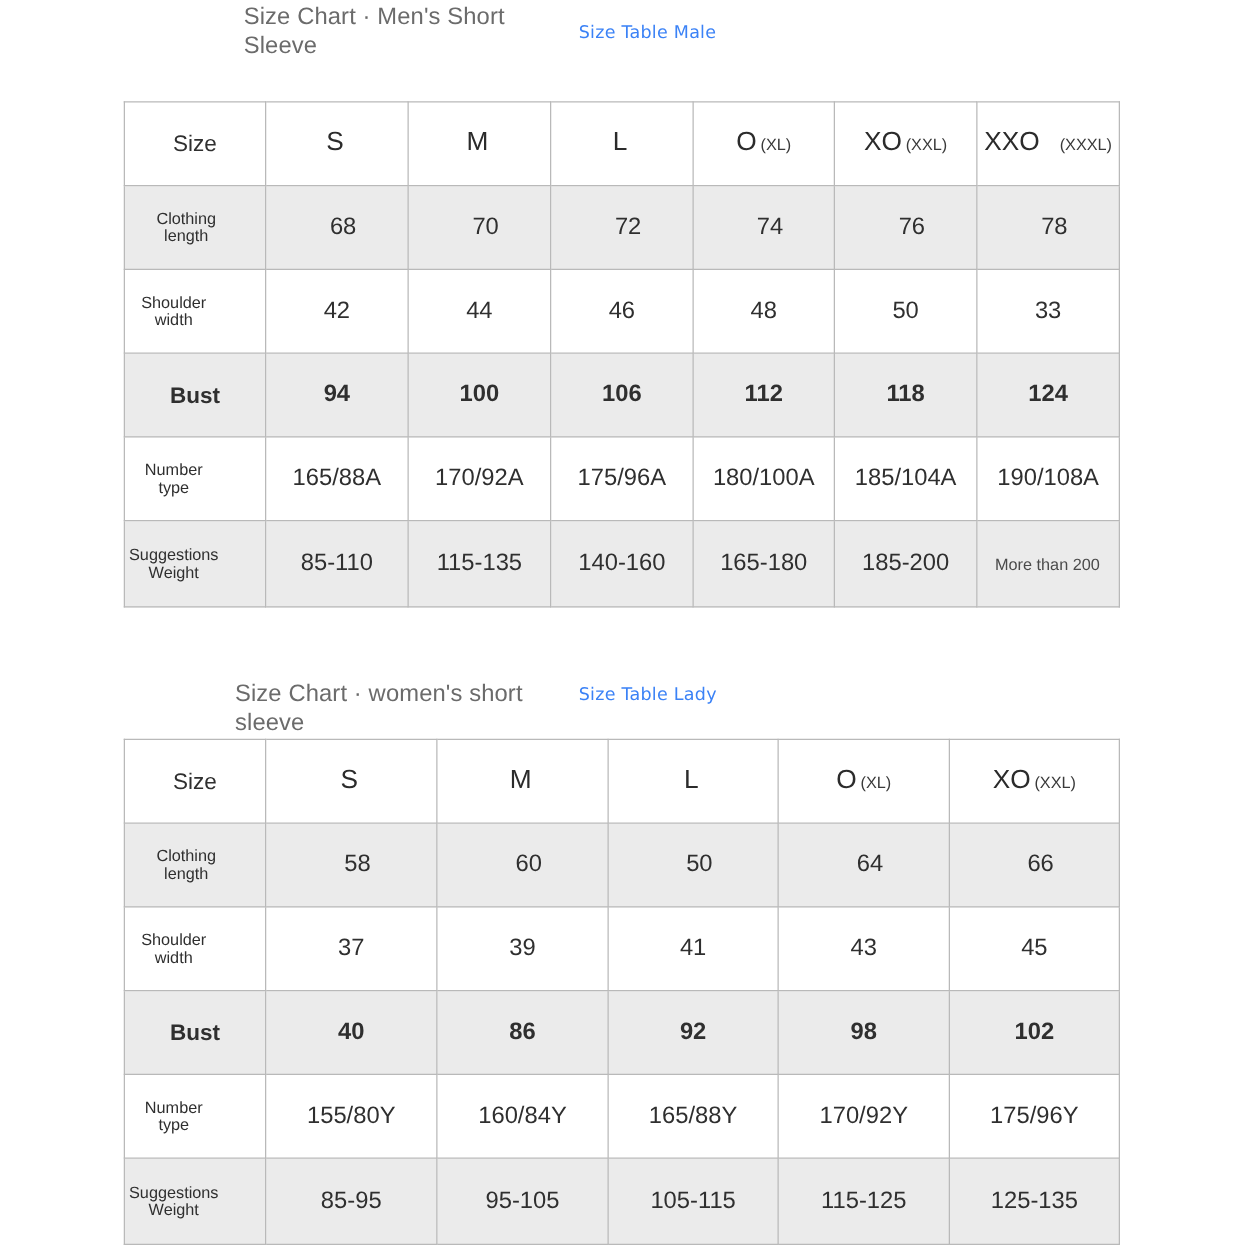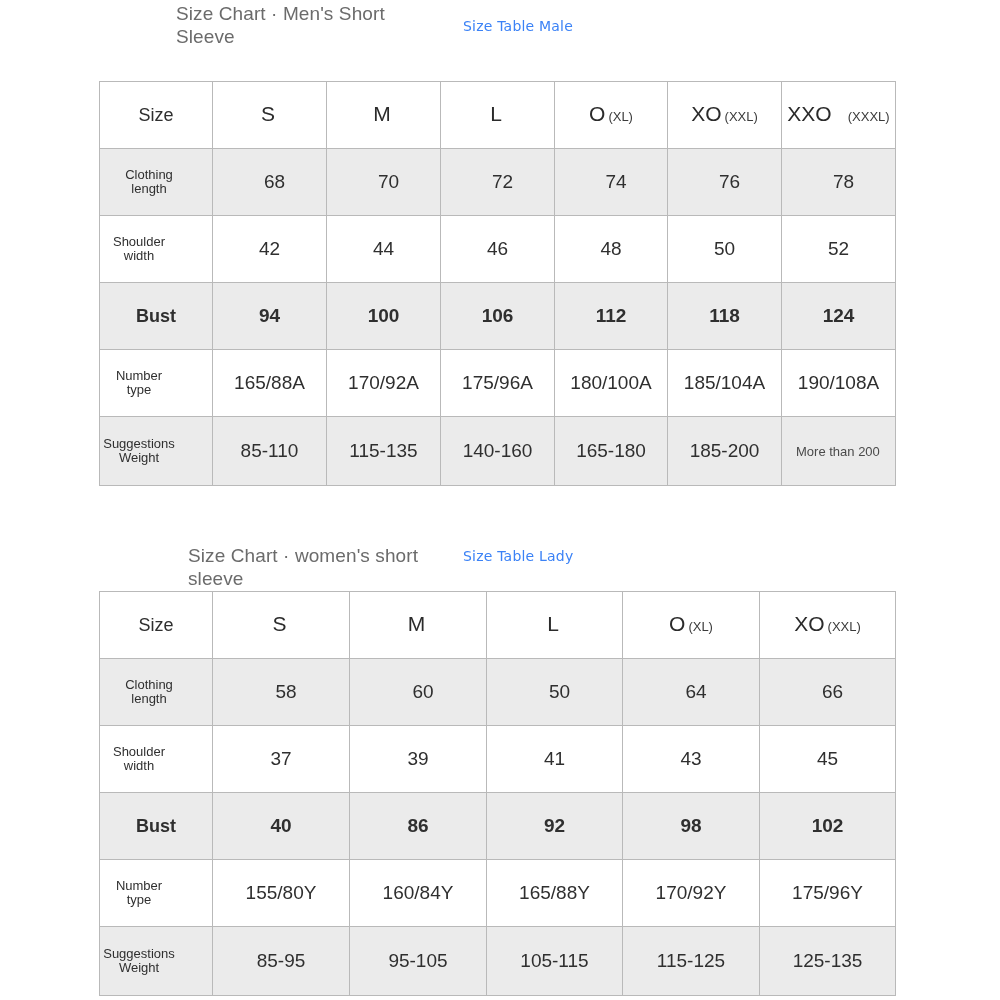--- a/index.html
+++ b/index.html
@@ -20,21 +20,21 @@
 
   #men-block  { left: 0; top: 0;   width: 1000px; }
   #women-block{ left: 0; top: 502px; width: 1000px; }
 
   .title-row {
     position: relative;
     height: 56px;
   }
   .title-main {
     position: absolute;
-    left: 176px;
+    left: 195px;
     top: 2px;
     width: 250px;
     font-size: 19px;
     line-height: 23px;
     color: #6b6b6b;
     font-family: "Liberation Sans", sans-serif;
     letter-spacing: 0.1px;
   }
   .title-sub {
     position: absolute;
@@ -170,21 +170,21 @@
 
       <tr class="r2 plain">
         <td class="rowlabel">
             <span class="lbl-sm">Shoulder width</span>
           </td>
         <td class="val">42</td>
         <td class="val">44</td>
         <td class="val">46</td>
         <td class="val">48</td>
         <td class="val">50</td>
-        <td class="val">52</td>
+        <td class="val">33</td>
       </tr>
 
       <tr class="r3 shade">
         <td class="rowlabel"><span class="lbl-lg">Bust</span></td>
         <td class="val">94</td>
         <td class="val">100</td>
         <td class="val">106</td>
         <td class="val">112</td>
         <td class="val">118</td>
         <td class="val">124</td>

